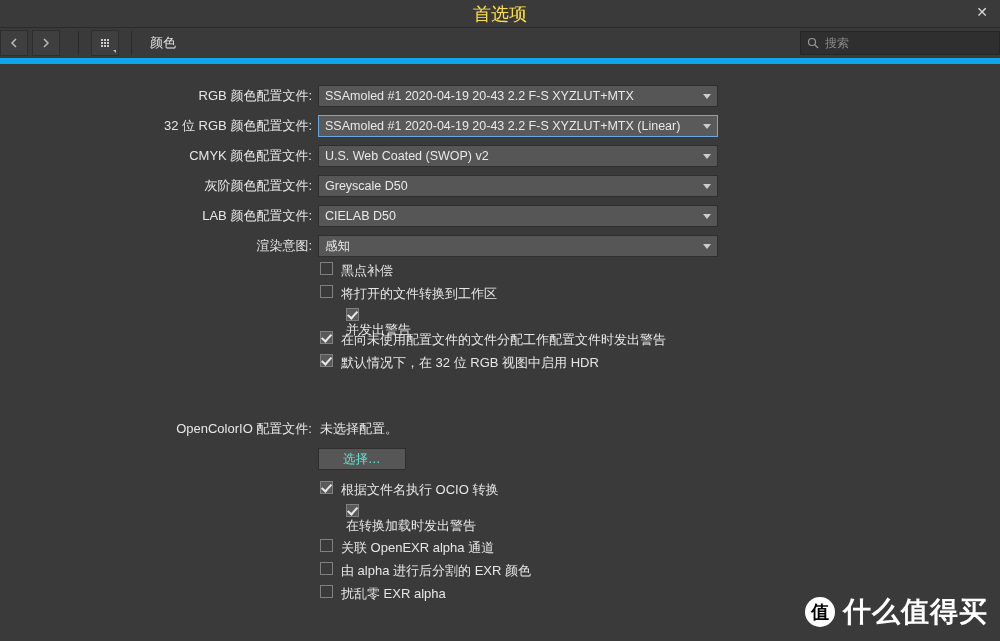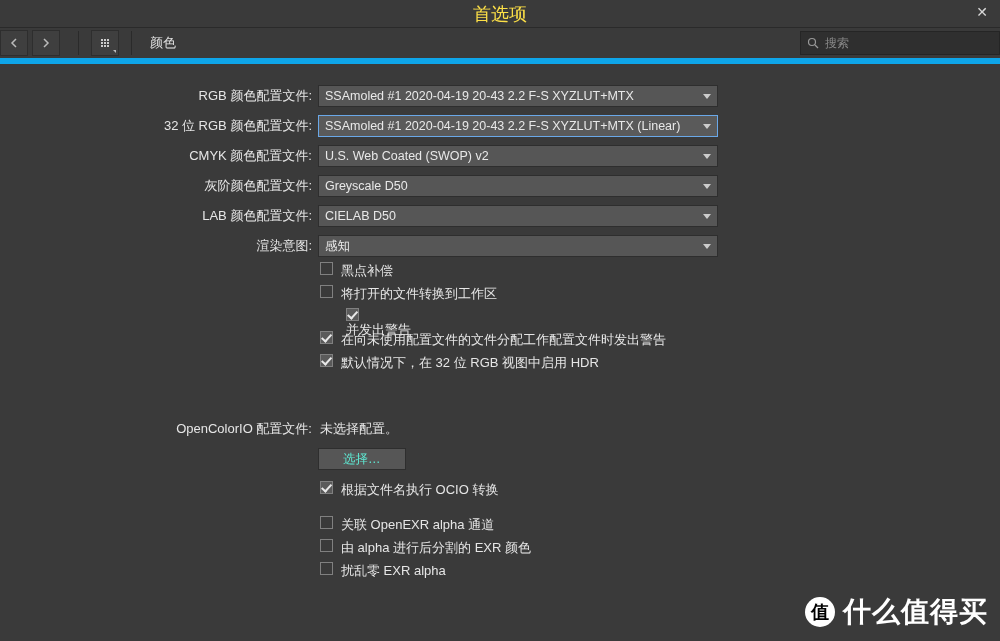--- a/index.html
+++ b/index.html
@@ -180,20 +180,24 @@
   <div class="row">
     <div class="lbl"></div>
     <div><span class="btn">选择…</span></div>
   </div>
 
   <div style="height:6px"></div>
   <div class="check-row">
       <span class="check on"></span>
       <span class="check-label">根据文件名执行 OCIO 转换</span>
     </div>
+  <div class="check-row indent">
+      <span class="check on"></span>
+      <span class="check-label">在转换加载时发出警告</span>
+    </div>
 
   <div class="small-gap"></div>
   <div class="check-row">
       <span class="check"></span>
       <span class="check-label">关联 OpenEXR alpha 通道</span>
     </div>
   <div class="check-row">
       <span class="check"></span>
       <span class="check-label">由 alpha 进行后分割的 EXR 颜色</span>
     </div>

